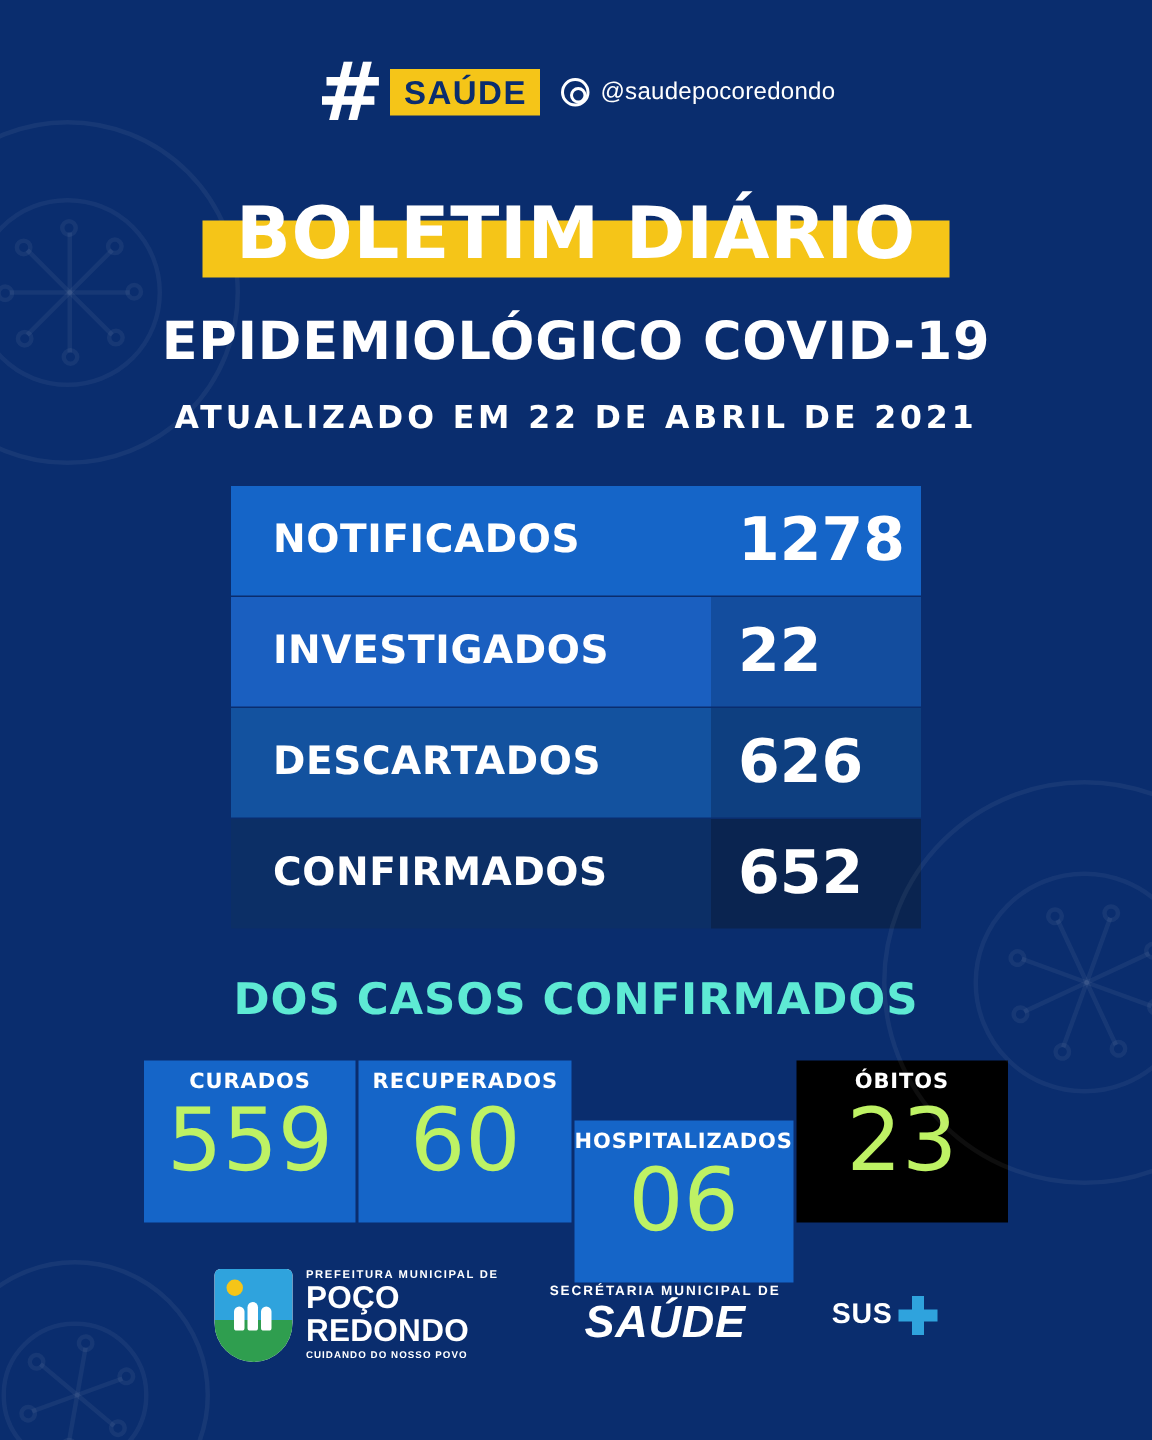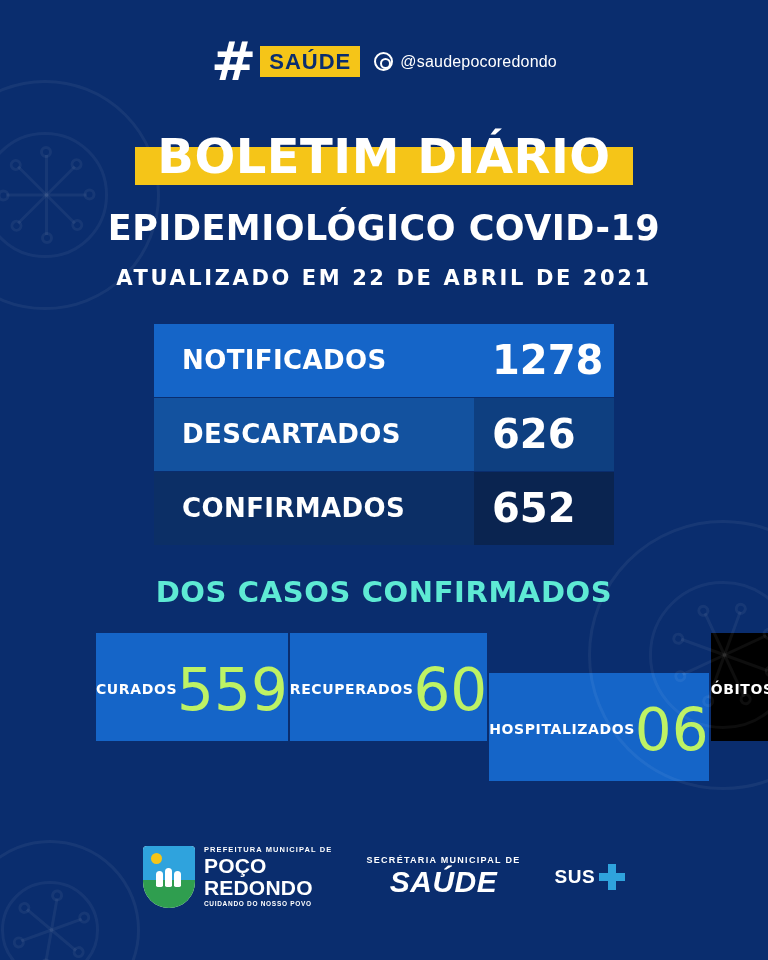--- a/index.html
+++ b/index.html
@@ -215,23 +215,23 @@
   .stats {
     margin: 24px auto 0 auto;
     width: 576px;
     display: flex;
     gap: 2px;
   }
   .stat {
     flex: 1 1 0;
     height: 108px;
     display: flex;
-    flex-direction: row;
-    align-items: center;
-    justify-content: space-between;
+    flex-direction: column;
+    align-items: center;
+    justify-content: flex-start;
     padding-top: 6px;
   }
   .stat .lbl {
     font-size: 14px;
     font-weight: bold;
     color: #ffffff;
     letter-spacing: 0.6px;
     margin-bottom: 2px;
     font-family: "DejaVu Sans", sans-serif;
   }
@@ -436,20 +436,24 @@
       <span class="txt">BOLETIM DIÁRIO</span>
     </div>
     <div class="title-sub">EPIDEMIOLÓGICO COVID-19</div>
     <div class="title-date">ATUALIZADO EM 22 DE ABRIL DE 2021</div>
   </div>
 
   <div class="table">
     <div class="trow row-notificados">
       <div class="tlabel">NOTIFICADOS</div>
       <div class="tvalue">1278</div>
+    </div>
+    <div class="trow row-investigados">
+      <div class="tlabel">INVESTIGADOS</div>
+      <div class="tvalue">22</div>
     </div>
     <div class="trow row-descartados">
       <div class="tlabel">DESCARTADOS</div>
       <div class="tvalue">626</div>
     </div>
     <div class="trow row-confirmados">
       <div class="tlabel">CONFIRMADOS</div>
       <div class="tvalue">652</div>
     </div>
   </div>

